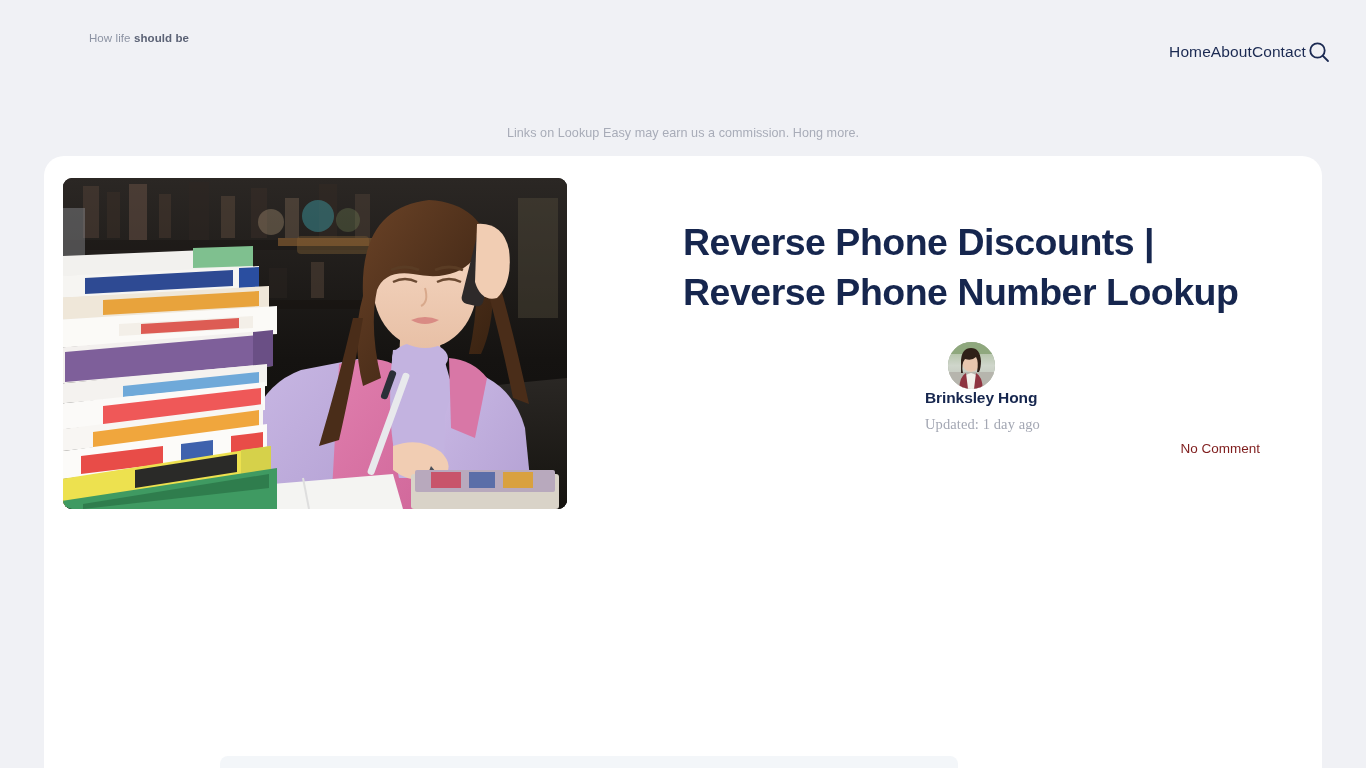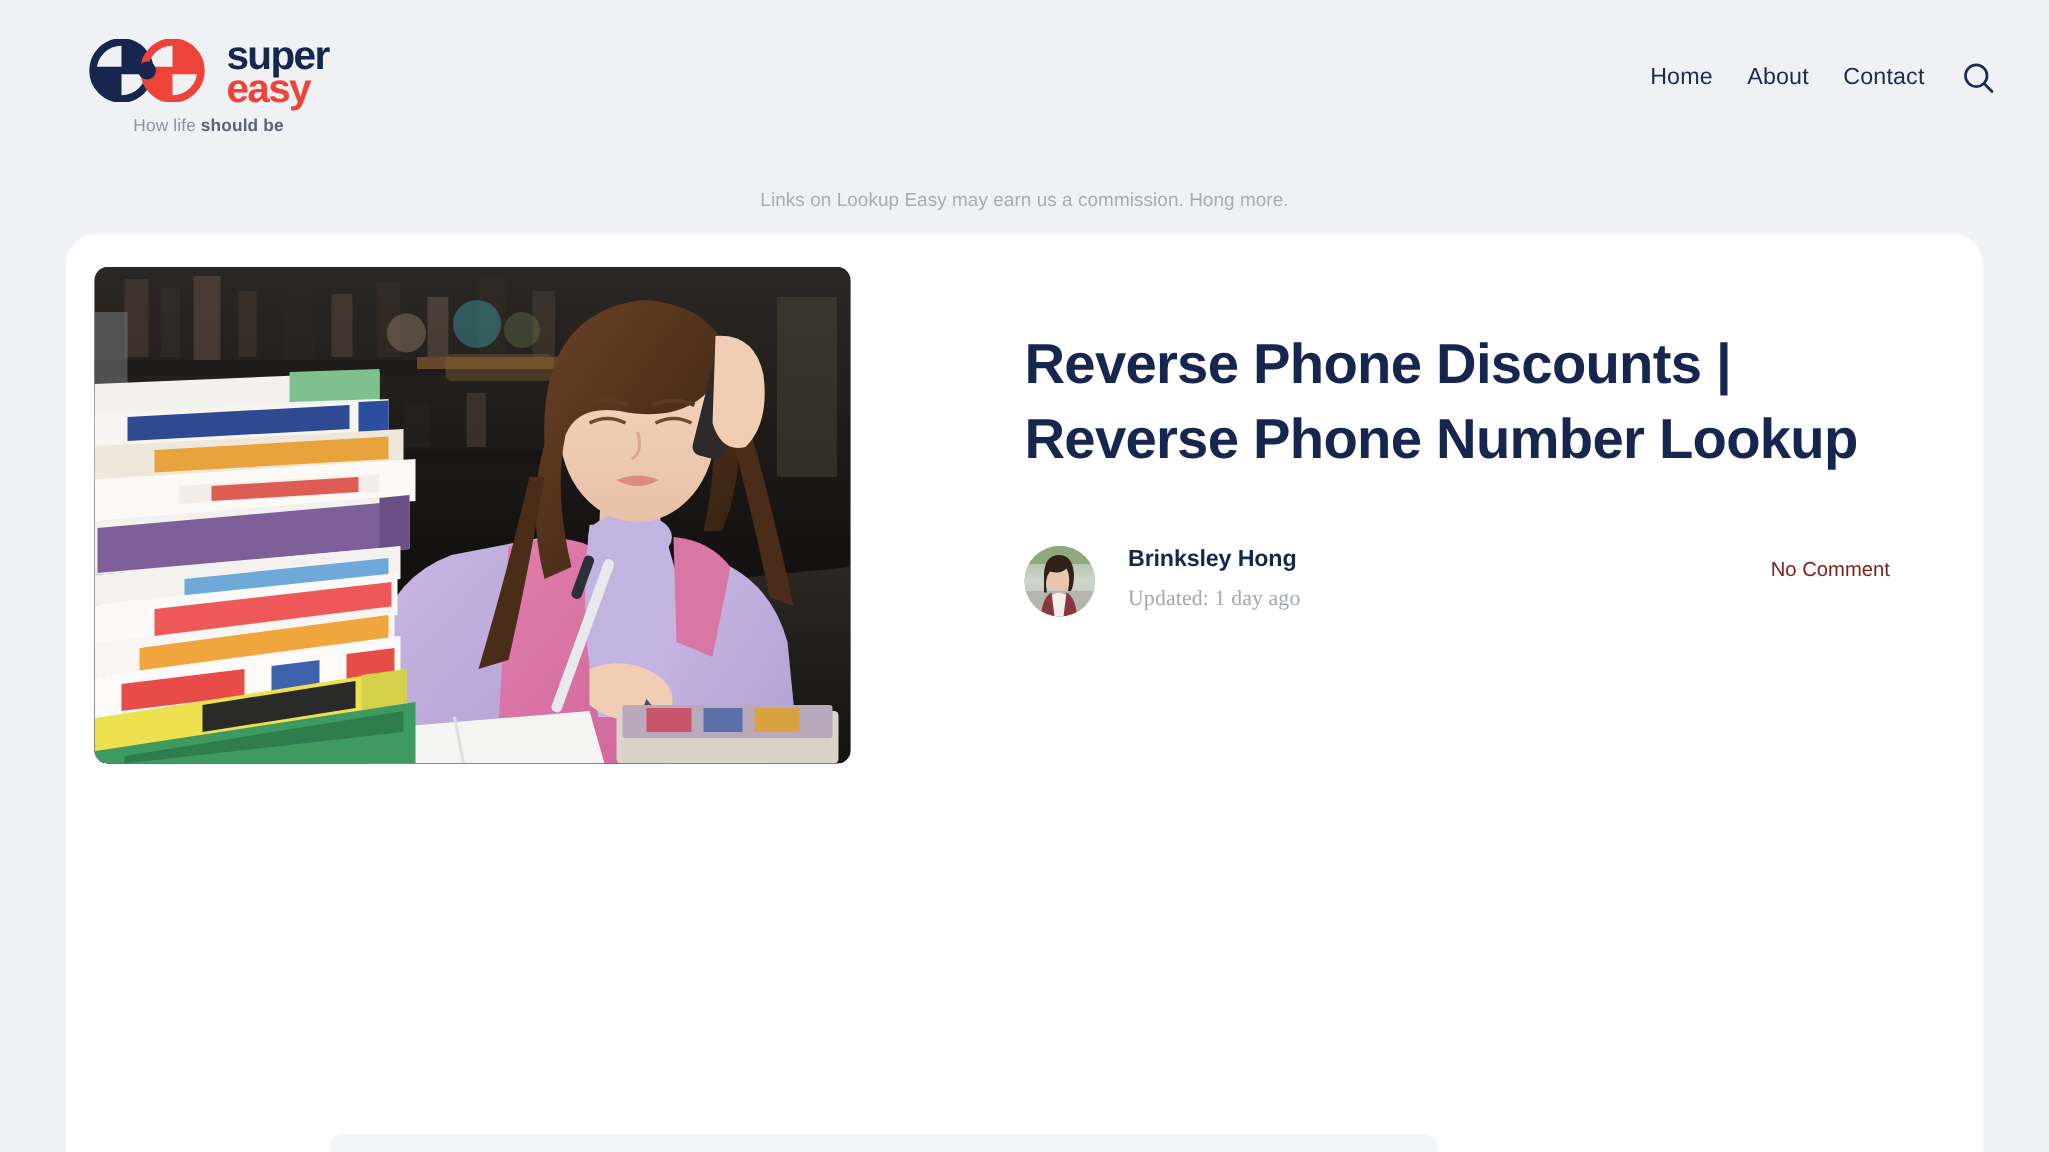--- a/index.html
+++ b/index.html
@@ -87,21 +87,20 @@
     color: #16264E;
     text-decoration: none;
     letter-spacing: -0.2px;
     white-space: nowrap;
   }
 
   .util-nav {
     margin-left: auto;
     display: flex;
     align-items: center;
-    gap: 23px;
     height: 112px;
     padding-bottom: 8px;
   }
   .util-nav a {
     font-size: 15.5px;
     font-weight: normal;
     color: #1B2A52;
     text-decoration: none;
     letter-spacing: 0.1px;
     white-space: nowrap;
@@ -160,23 +159,24 @@
     font-size: 37.5px;
     font-weight: bold;
     line-height: 1.33;
     color: #16264E;
     letter-spacing: -0.5px;
     max-width: 600px;
   }
 
   .byline {
     display: flex;
-    align-items: flex-start;
-    margin-top: 46px;
+    align-items: center;
+    margin-top: 24px;
     padding-right: 40px;
+    flex-direction: column;
   }
   .avatar {
     width: 47px; height: 47px;
     border-radius: 50%;
     overflow: hidden;
     flex: none;
     background: #9aa694;
   }
   .avatar svg { display: block; }
   .byline-text { margin-left: 22px; }
@@ -211,43 +211,20 @@
     padding: 34px 0 40px;
     text-align: center;
   }
 </style>
 </head>
 <body>
 
 <div class="header">
 
   <div class="brand">
-    <div class="brand-row">
-      <span class="logo-mark">
-        <svg width="82" height="42" viewBox="0 0 82 42">
-          <g fill="none">
-            <circle cx="22" cy="21" r="19" stroke="#16264E" stroke-width="5"></circle>
-            <path d="M5 21 H39" stroke="#16264E" stroke-width="5"></path>
-            <path d="M22 2 A19 19 0 0 1 41 21 L22 21 Z" fill="#16264E"></path>
-            <path d="M22 40 A19 19 0 0 1 3 21 L22 21 Z" fill="#16264E"></path>
-          </g>
-          <g fill="none">
-            <circle cx="56" cy="21" r="19" stroke="#EE4338" stroke-width="5"></circle>
-            <path d="M39 21 H73" stroke="#EE4338" stroke-width="5"></path>
-            <path d="M56 2 A19 19 0 0 1 75 21 L56 21 Z" fill="#EE4338"></path>
-            <path d="M56 40 A19 19 0 0 1 37 21 L56 21 Z" fill="#EE4338"></path>
-          </g>
-          <circle cx="39" cy="21" r="6" fill="#16264E"></circle>
-        </svg>
-      </span>
-      <span class="wordmark">
-        <span class="wm-super">super</span>
-        <span class="wm-easy">easy</span>
-      </span>
-    </div>
     <div class="tagline"><span>How life </span><b>should be</b></div>
   </div>
 
 
   <nav class="util-nav">
     <a href="#">Home</a>
     <a href="#">About</a>
     <a href="#">Contact</a>
     <button class="search-btn">
       <svg width="22" height="22" viewBox="0 0 22 22" fill="none">

